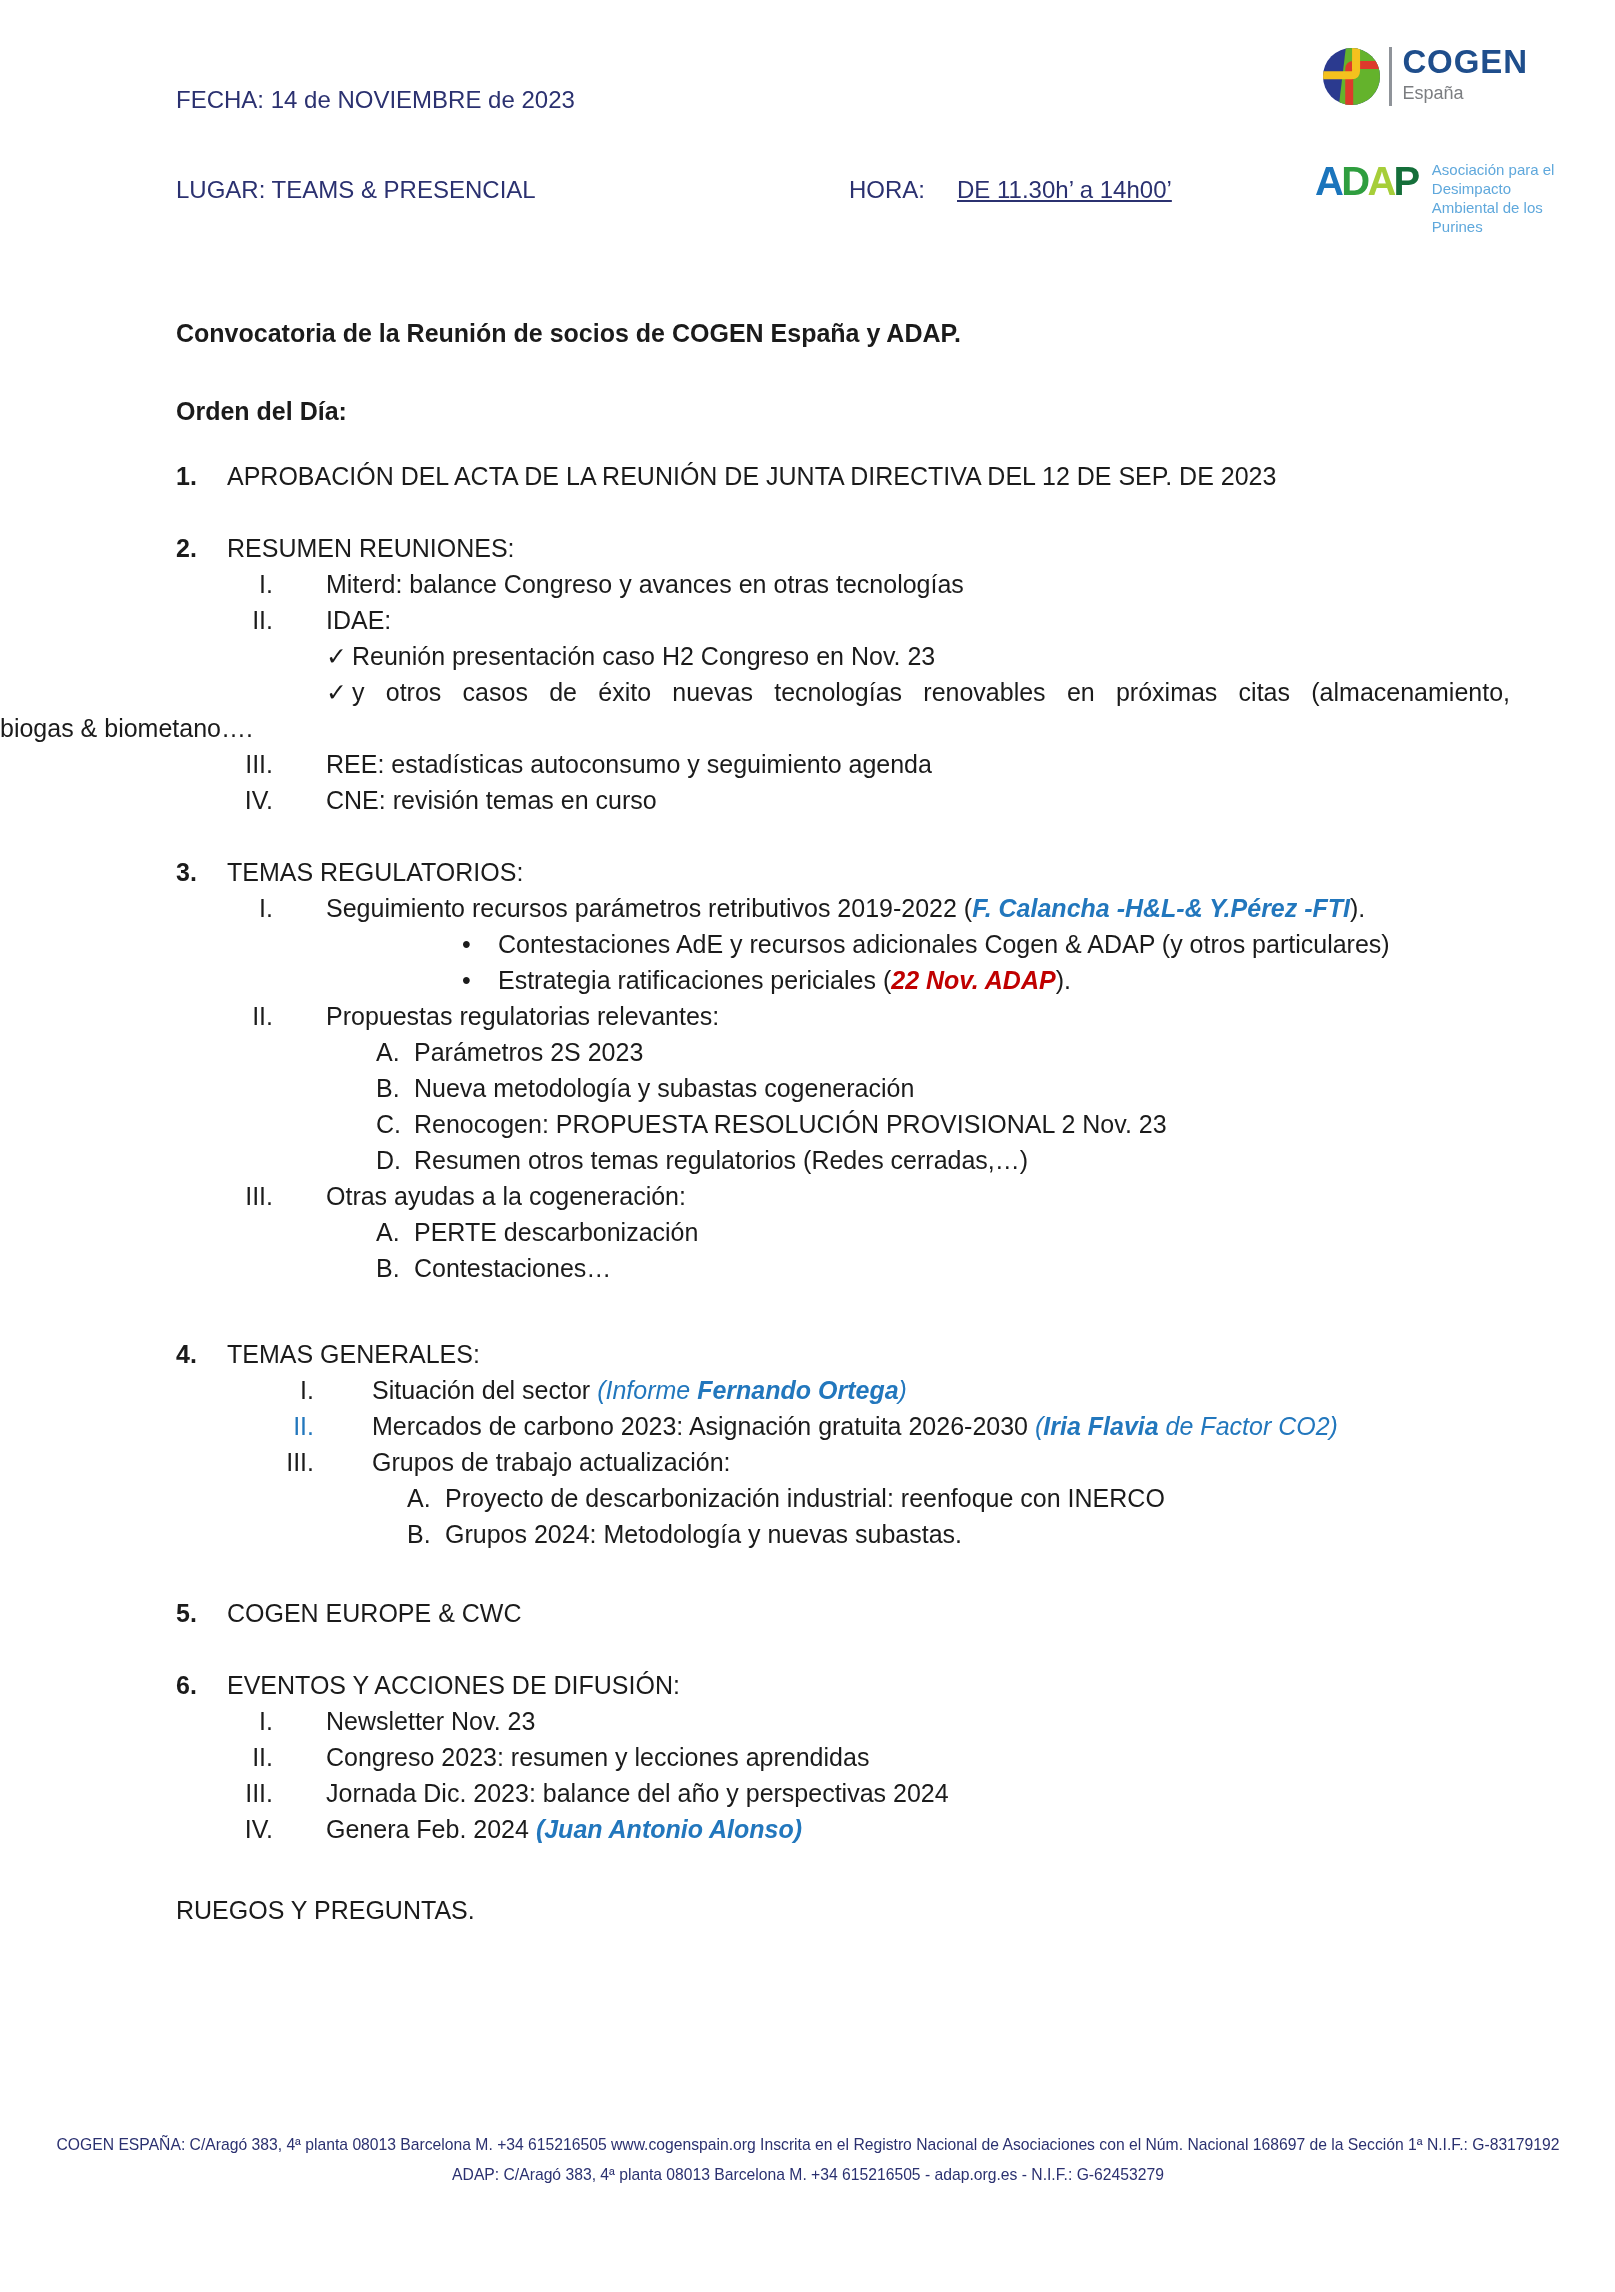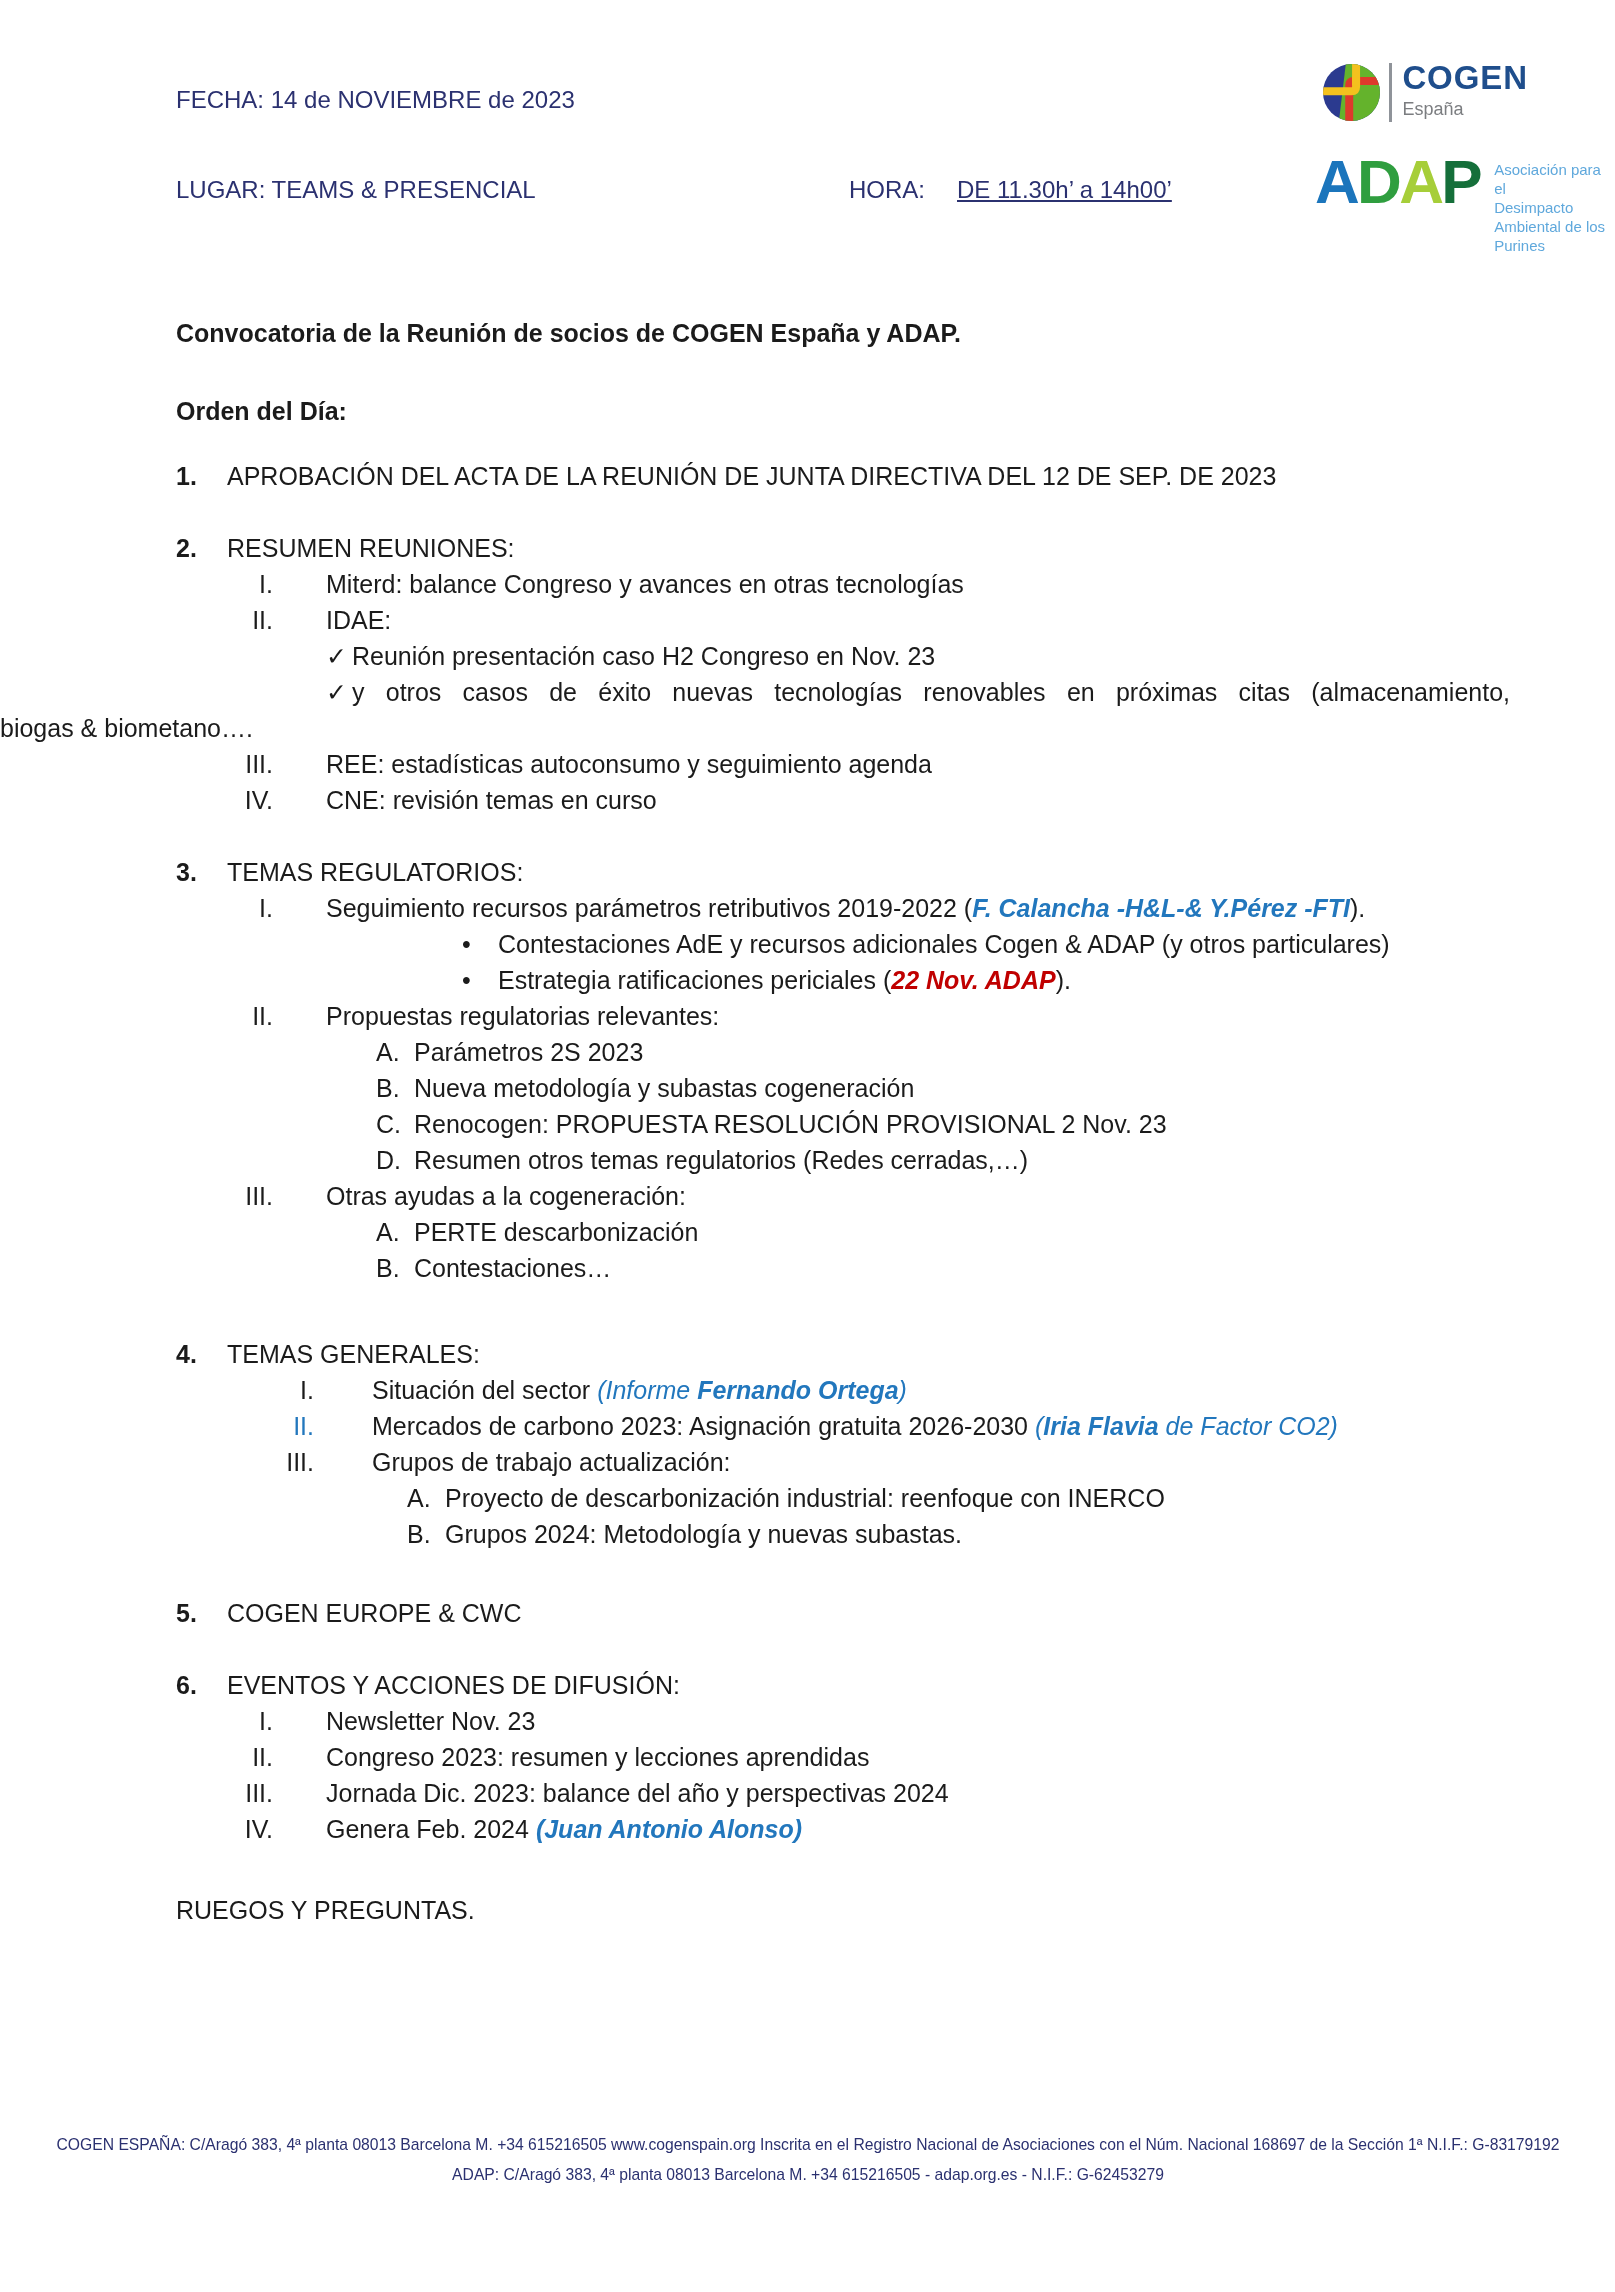--- a/index.html
+++ b/index.html
@@ -52,26 +52,26 @@
   .orden     { margin-top:42px;  font-weight:bold; }
   .mt-s1     { margin-top:29px; }
   .mt-s2     { margin-top:36px; }
   .mt-s3     { margin-top:36px; }
   .mt-s4     { margin-top:50px; }
   .mt-s5     { margin-top:43px; }
   .mt-s6     { margin-top:36px; }
   .closing   { margin-top:45px; }
 
   
-  .cogen-logo { position:absolute; left:1323px; top:61px; display:flex; align-items:center; }
+  .cogen-logo { position:absolute; left:1323px; top:45px; display:flex; align-items:center; }
   .cogen-divider { width:2.7px; height:59px; background:#8f9399; margin:0 10.7px 0 9px; }
   .cogen-name { font-size:33px; font-weight:bold; color:#1f4e8c; line-height:33px; letter-spacing:0.9px; }
   .cogen-sub  { font-size:18px; color:#7b7d80; line-height:30px; }
   .adap-logo  { position:absolute; left:1315px; top:158px; display:flex; }
-  .adap-letters { font-size:62px; font-weight:bold; line-height:47px; letter-spacing:-2.7px; }
+  .adap-letters { font-size:40px; font-weight:bold; line-height:47px; letter-spacing:-2.7px; }
   .adap-a1 { color:#1b75bc; } .adap-d { color:#2f9e3f; }
   .adap-a2 { color:#a6ce39; } .adap-p { color:#156f3a; }
   .adap-tagline { margin-left:14.3px; font-size:15px; line-height:19px; color:#5fa8dc; padding-top:1.8px; }
 
   
   .footer { position:absolute; top:2130px; left:0; width:100%; text-align:center;
             font-size:15.7px; line-height:30px; color:#2b3170; }
 </style>
 </head>
 <body>

